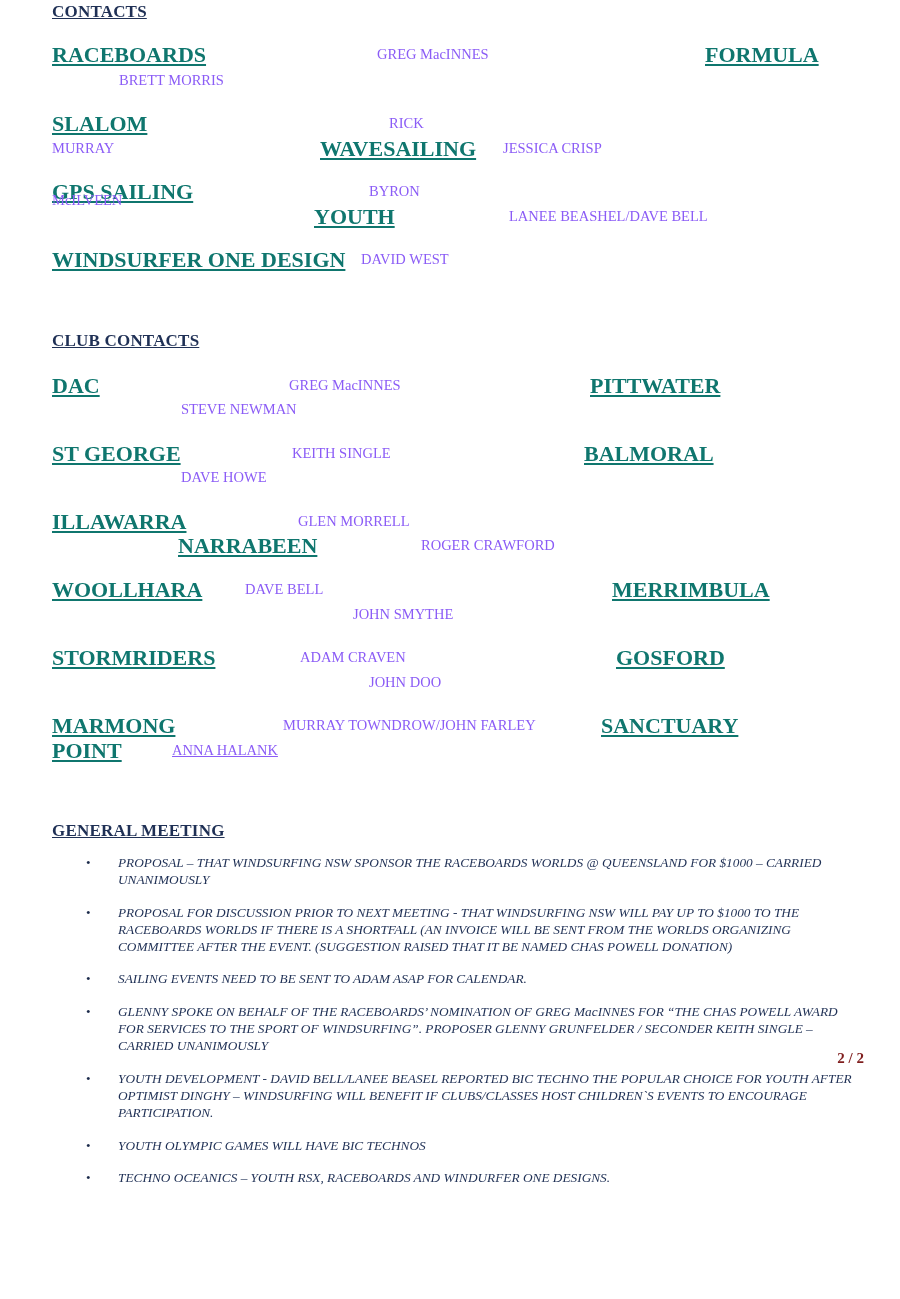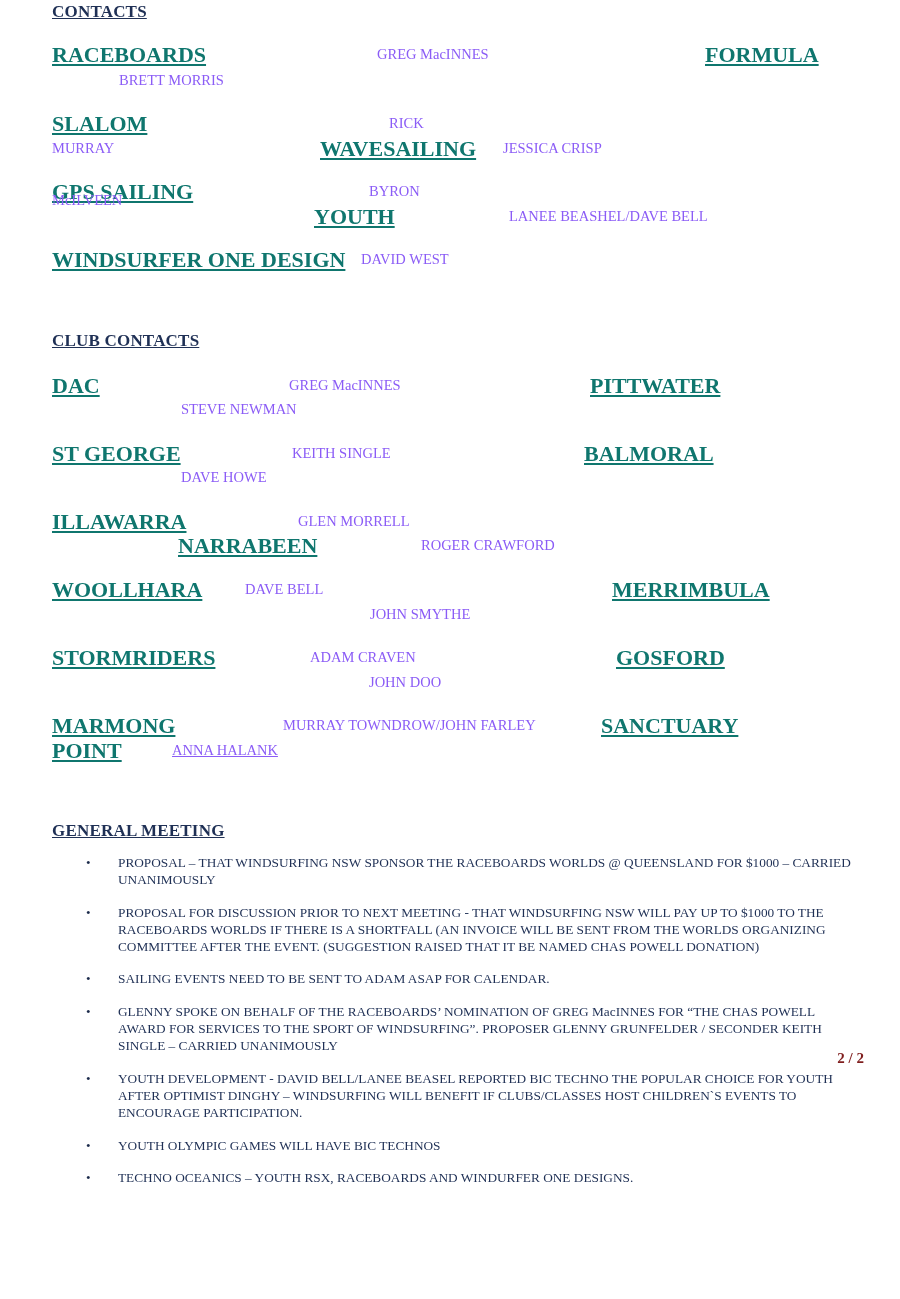--- a/index.html
+++ b/index.html
@@ -63,20 +63,21 @@
   ul.bullets li .bullet-dot {
     position: absolute;
     left: 26px;
     top: 0px;
     font-size: 13px;
     color: #1b2a4a;
   }
   ul.bullets li .txt {
     display: block;
     white-space: normal;
+    font-style: italic;
   }
   .pagenum {
     position: absolute;
     right: 36px;
     bottom: 42px;
     font-weight: bold;
     font-size: 15px;
     color: #7f1d1d;
   }
 </style>
@@ -120,24 +121,24 @@
   <div class="abs name" style="left:181px; top:469px;">DAVE HOWE</div>
 
   <div class="abs section-title" style="left:52px; top:509px;">ILLAWARRA </div>
   <div class="abs name" style="left:298px; top:513px;">GLEN MORRELL</div>
   <div class="abs section-title" style="left:178px; top:533px;">NARRABEEN</div>
   <div class="abs name" style="left:421px; top:537px;">ROGER CRAWFORD</div>
 
   <div class="abs section-title" style="left:52px; top:577px;">WOOLLHARA</div>
   <div class="abs name" style="left:245px; top:581px;">DAVE BELL</div>
   <div class="abs section-title" style="left:585px; top:577px;margin-left:27px;">MERRIMBULA</div>
-  <div class="abs name" style="left:370px; top:606px;">JOHN SMYTHE</div>
+  <div class="abs name" style="left:353px; top:606px;">JOHN SMYTHE</div>
 
   <div class="abs section-title" style="left:52px; top:645px;">STORMRIDERS</div>
-  <div class="abs name" style="left:310px; top:649px;text-align:right;">ADAM CRAVEN</div>
+  <div class="abs name" style="left:300px; top:649px;text-align:right;">ADAM CRAVEN</div>
   <div class="abs section-title" style="left:616px; top:645px;">GOSFORD</div>
   <div class="abs name" style="left:369px; top:674px;text-align:center;">JOHN DOO</div>
 
   <div class="abs section-title" style="left:52px; top:713px;">MARMONG </div>
   <div class="abs section-title" style="left:52px; top:738px;">POINT</div>
   <div class="abs name" style="left:283px; top:717px;">MURRAY TOWNDROW/JOHN FARLEY</div>
   <div class="abs section-title" style="left:601px; top:713px;">SANCTUARY</div>
   <div class="abs name" style="left:172px; top:742px;text-decoration:underline;">ANNA HALANK</div>
 
   <div class="abs heading" style="left:52px; top:821px;">GENERAL MEETING</div>

